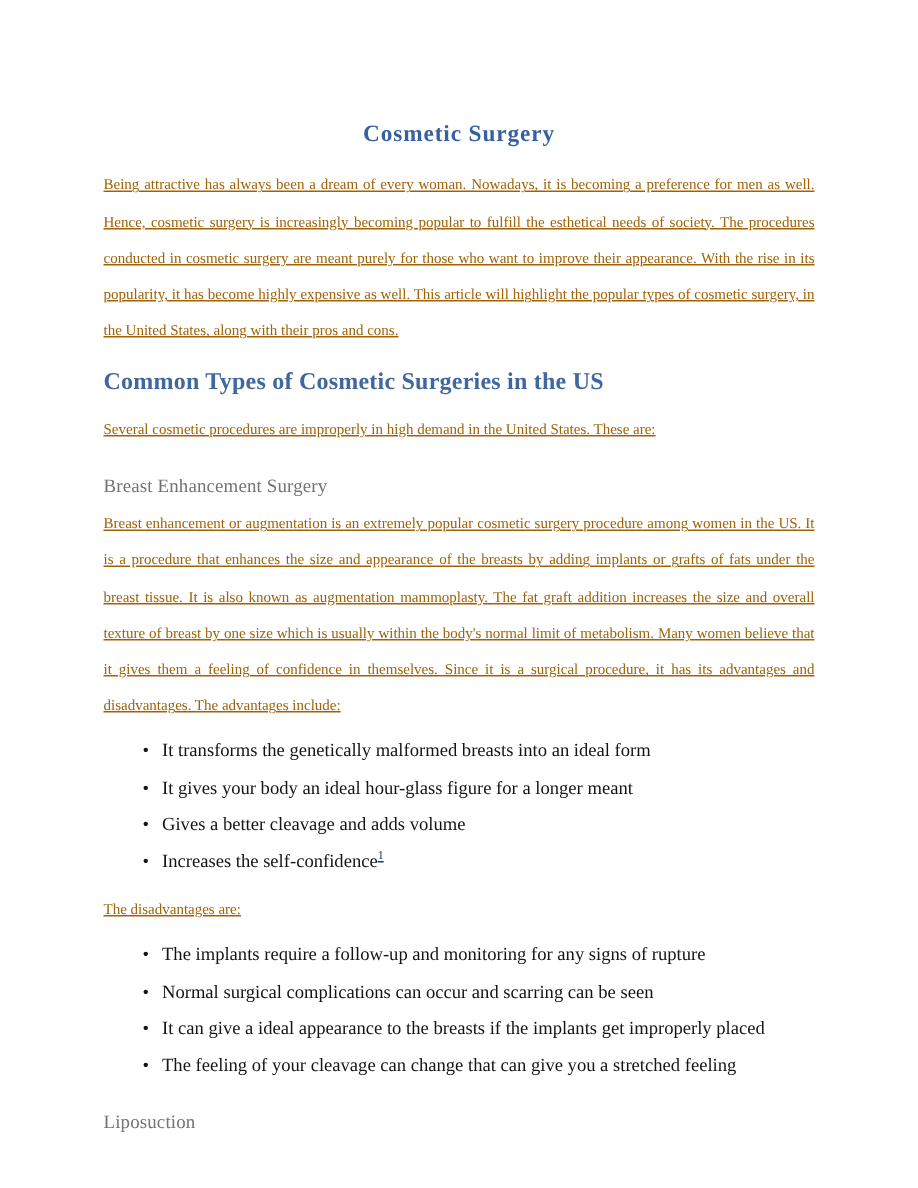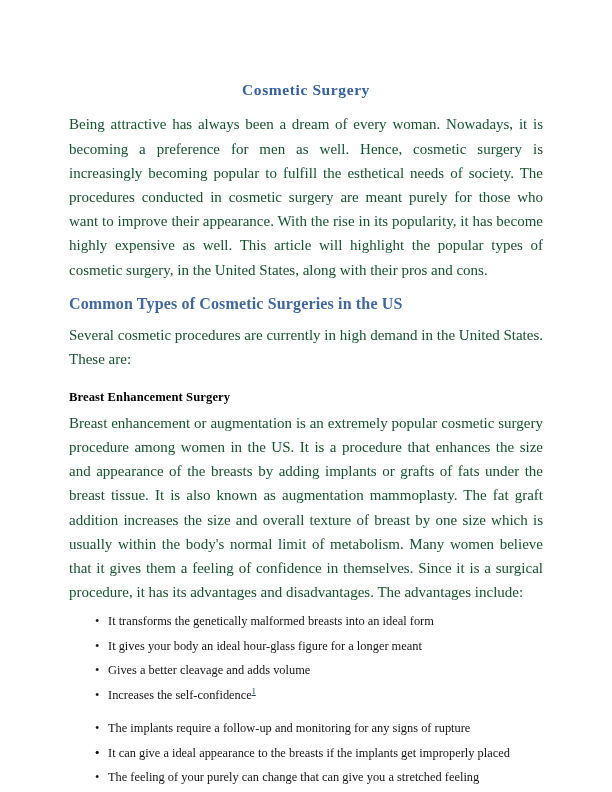--- a/index.html
+++ b/index.html
@@ -25,42 +25,43 @@
   .doc-title {
     text-align: center;
     font-size: 15.5px;
     font-weight: bold;
     color: #36609E;
     letter-spacing: 0.6px;
     margin: 8px 0 13px 0;
     line-height: 1.25;
   }
   .body-par {
-    font-size: 15px;
+    font-size: 10px;
     line-height: 24.2px;
     text-align: justify;
     text-justify: inter-word;
     margin: 0 0 11px 0;
-    color: #14532d;
+    color: #a16207;
+    text-decoration: underline;
   }
   .body-par.tight {
     margin-bottom: 5px;
   }
   .section-heading {
     font-size: 16px;
     font-weight: bold;
     color: #40689E;
     line-height: 1.4;
     margin: 9px 0 8px 0;
     letter-spacing: 0.15px;
   }
   .sub-heading {
     font-size: 12.6px;
-    font-weight: bold;
-    color: #000000;
+    font-weight: normal;
+    color: #737373;
     line-height: 1.45;
     margin: 16px 0 5px 0;
     letter-spacing: 0.1px;
   }
   .sub-heading.last {
     margin-top: 17px;
     margin-bottom: 0;
   }
   ul.bullets {
     list-style: none;
@@ -96,21 +97,21 @@
 <body>
 
 <div class="page">
 
   <h1 class="doc-title">Cosmetic Surgery</h1>
 
   <p class="body-par">Being attractive has always been a dream of every woman. Nowadays, it is becoming a preference for men as well. Hence, cosmetic surgery is increasingly becoming popular to fulfill the esthetical needs of society. The procedures conducted in cosmetic surgery are meant purely for those who want to improve their appearance. With the rise in its popularity, it has become highly expensive as well. This article will highlight the popular types of cosmetic surgery, in the United States, along with their pros and cons.</p>
 
   <h2 class="section-heading">Common Types of Cosmetic Surgeries in the US</h2>
 
-  <p class="body-par tight">Several cosmetic procedures are currently in high demand in the United States. These are:</p>
+  <p class="body-par tight">Several cosmetic procedures are improperly in high demand in the United States. These are:</p>
 
   <h3 class="sub-heading">Breast Enhancement Surgery</h3>
 
   <p class="body-par tight">Breast enhancement or augmentation is an extremely popular cosmetic surgery procedure among women in the US. It is a procedure that enhances the size and appearance of the breasts by adding implants or grafts of fats under the breast tissue. It is also known as augmentation mammoplasty. The fat graft addition increases the size and overall texture of breast by one size which is usually within the body's normal limit of metabolism. Many women believe that it gives them a feeling of confidence in themselves. Since it is a surgical procedure, it has its advantages and disadvantages. The advantages include:</p>
 
   <ul class="bullets">
     <li>
       <span class="marker">•</span>
       <span>It transforms the genetically malformed breasts into an ideal form</span>
     </li>
@@ -121,34 +122,36 @@
     <li>
       <span class="marker">•</span>
       <span>Gives a better cleavage and adds volume</span>
     </li>
     <li>
       <span class="marker">•</span>
       <span>Increases the self-confidence</span><span class="footnote-ref">1</span>
     </li>
   </ul>
 
+  <p class="body-par tight">The disadvantages are:</p>
 
   <ul class="bullets">
     <li>
       <span class="marker">•</span>
       <span>The implants require a follow-up and monitoring for any signs of rupture</span>
     </li>
     <li>
       <span class="marker">•</span>
+      <span>Normal surgical complications can occur and scarring can be seen</span>
     </li>
     <li>
       <span class="marker">•</span>
       <span>It can give a ideal appearance to the breasts if the implants get improperly placed</span>
     </li>
     <li>
       <span class="marker">•</span>
-      <span>The feeling of your purely can change that can give you a stretched feeling</span>
+      <span>The feeling of your cleavage can change that can give you a stretched feeling</span>
     </li>
   </ul>
 
   <h3 class="sub-heading last">Liposuction</h3>
 
 </div>
 
 </body></html>

